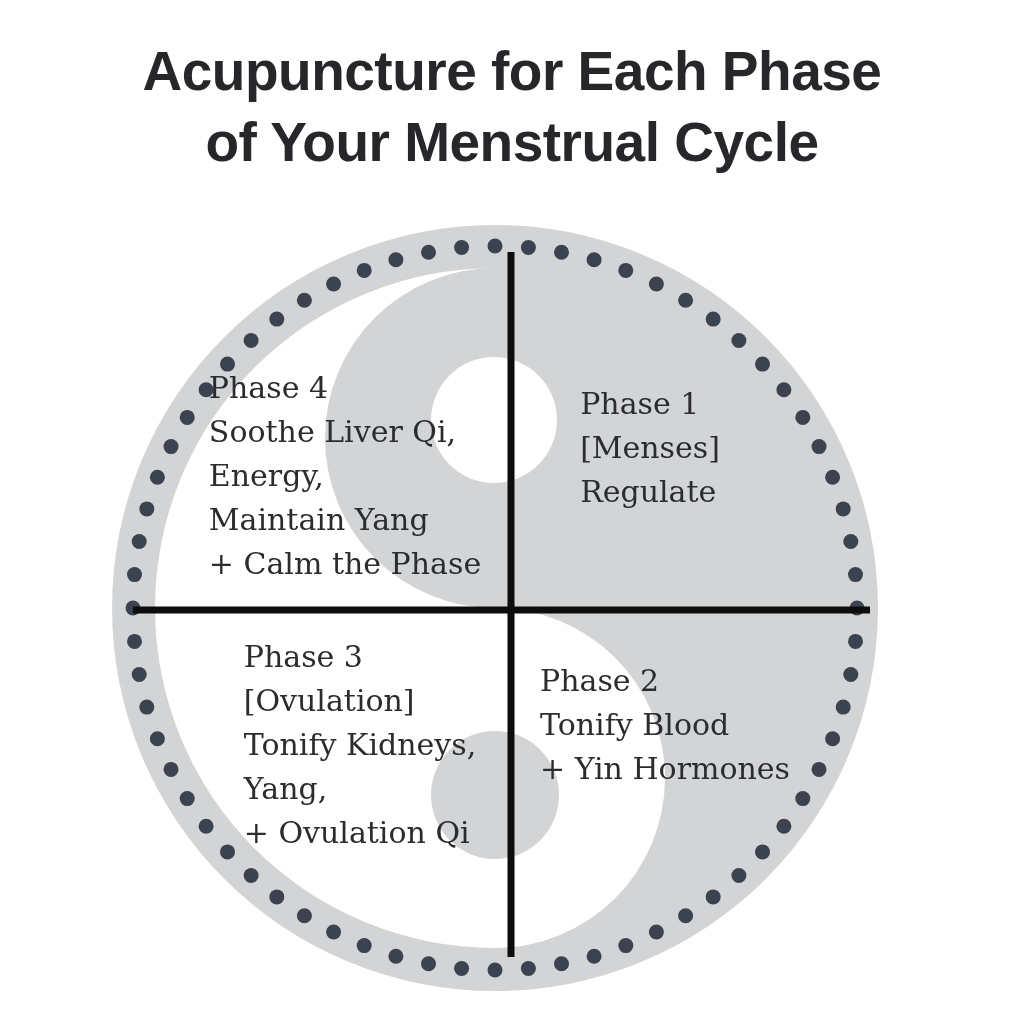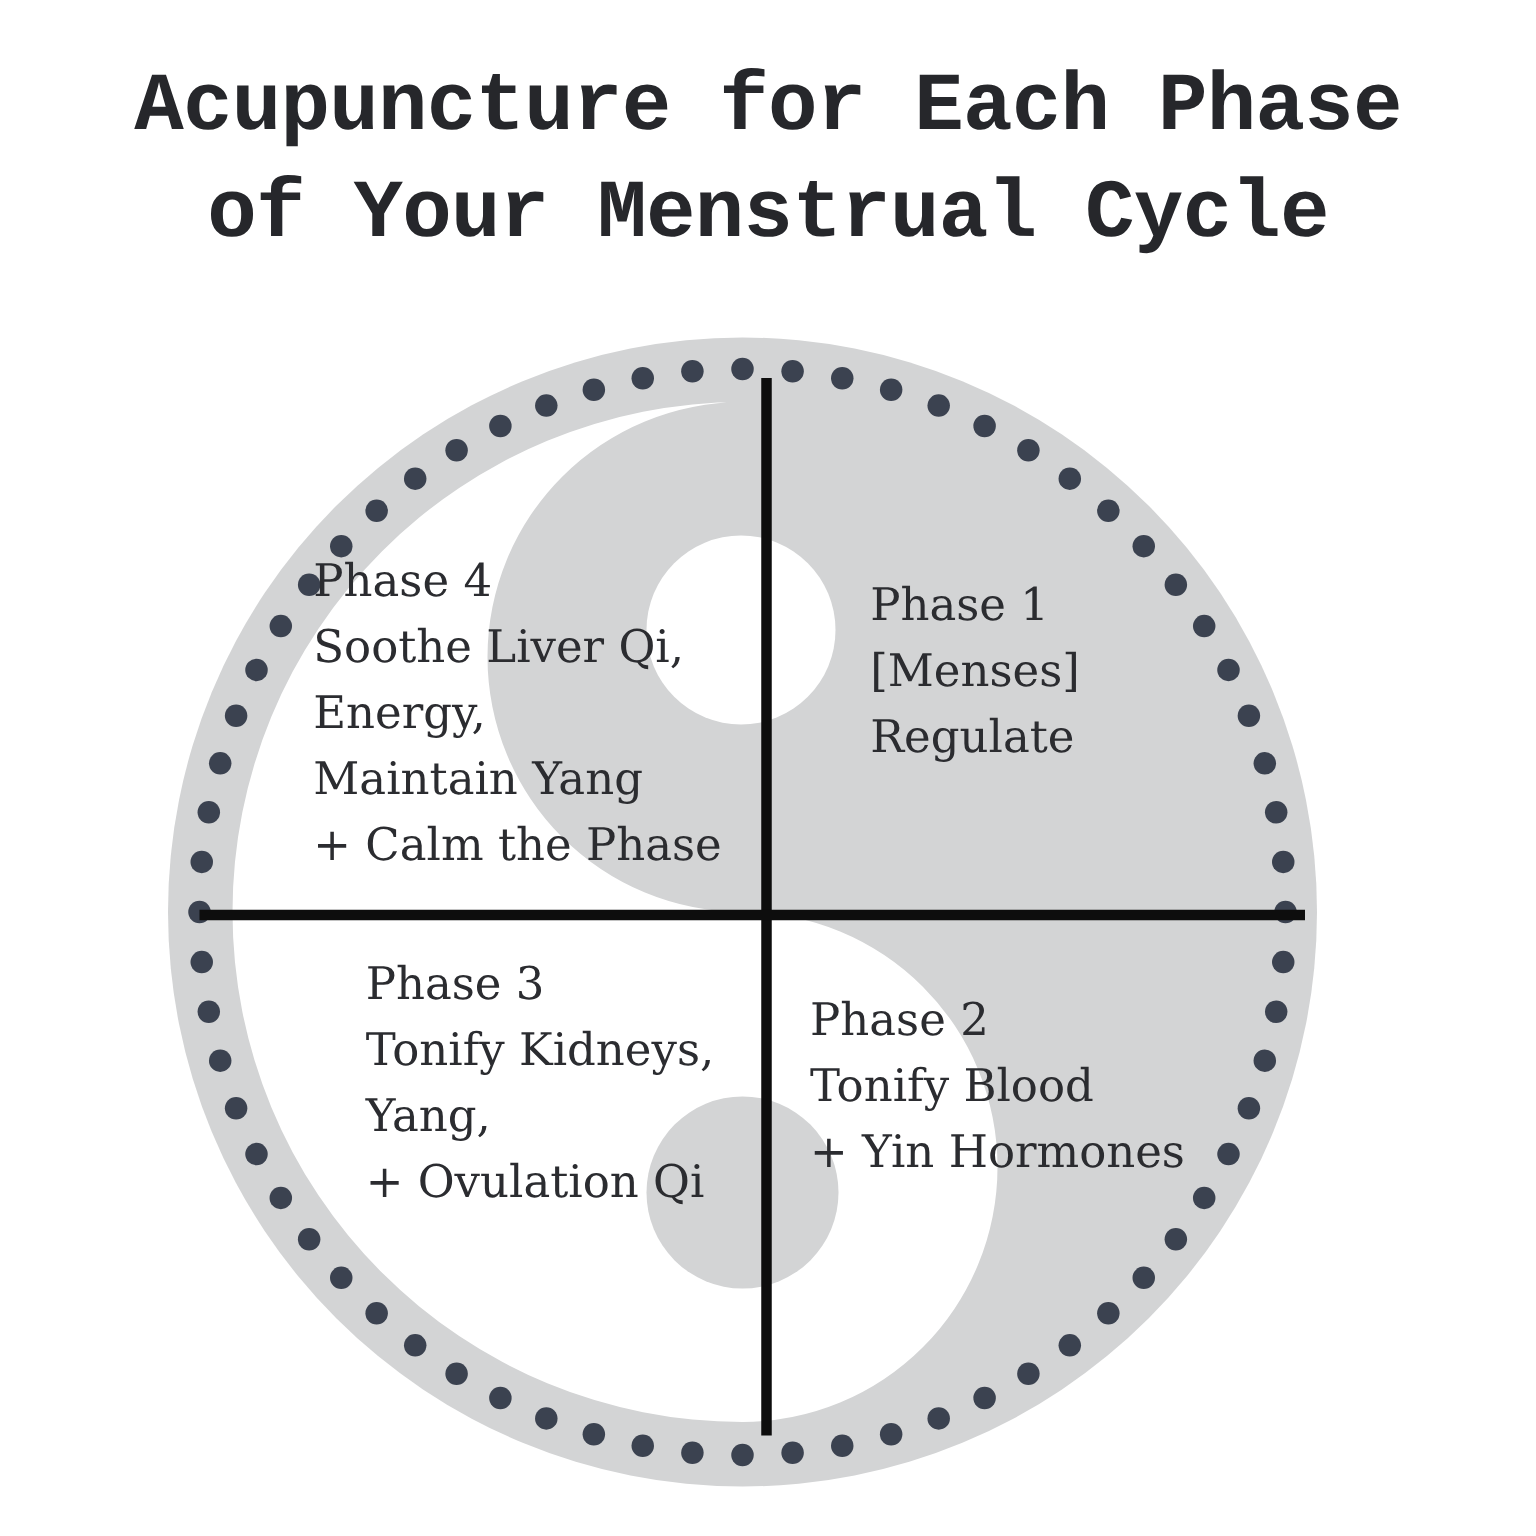--- a/index.html
+++ b/index.html
@@ -14,21 +14,21 @@
   body{
     width:1024px;height:1024px;
     background:var(--background);
     font-family:"Liberation Sans",sans-serif;
     position:relative;overflow:hidden;
   }
   .canvas{position:absolute;inset:0;}
   .page-title{
     position:absolute;top:36px;left:0;width:1024px;
     text-align:center;
-    font-family:Liberation Mono, monospace;
+    font-family:Liberation Sans, sans-serif;
     font-weight:700;
     font-size:55px;line-height:71px;
     letter-spacing:-0.5px;
     color:var(--title-text);
     margin:0;
   }
   .diagram-svg{position:absolute;left:0;top:0;width:1024px;height:1024px;}
   .quad-text{
     position:absolute;
     transform:translateX(-50%);
@@ -149,20 +149,21 @@
   </div>
 
   <div class="quad-text q-phase1">
     <div>Phase 1</div>
     <div>[Menses]</div>
     <div>Regulate</div>
   </div>
 
   <div class="quad-text q-phase3">
     <div>Phase 3</div>
+    <div>[Ovulation]</div>
     <div>Tonify Kidneys,</div>
     <div>Yang,</div>
     <div>+ Ovulation Qi</div>
   </div>
 
   <div class="quad-text q-phase2">
     <div>Phase 2</div>
     <div>Tonify Blood</div>
     <div>+ Yin Hormones</div>
   </div>

